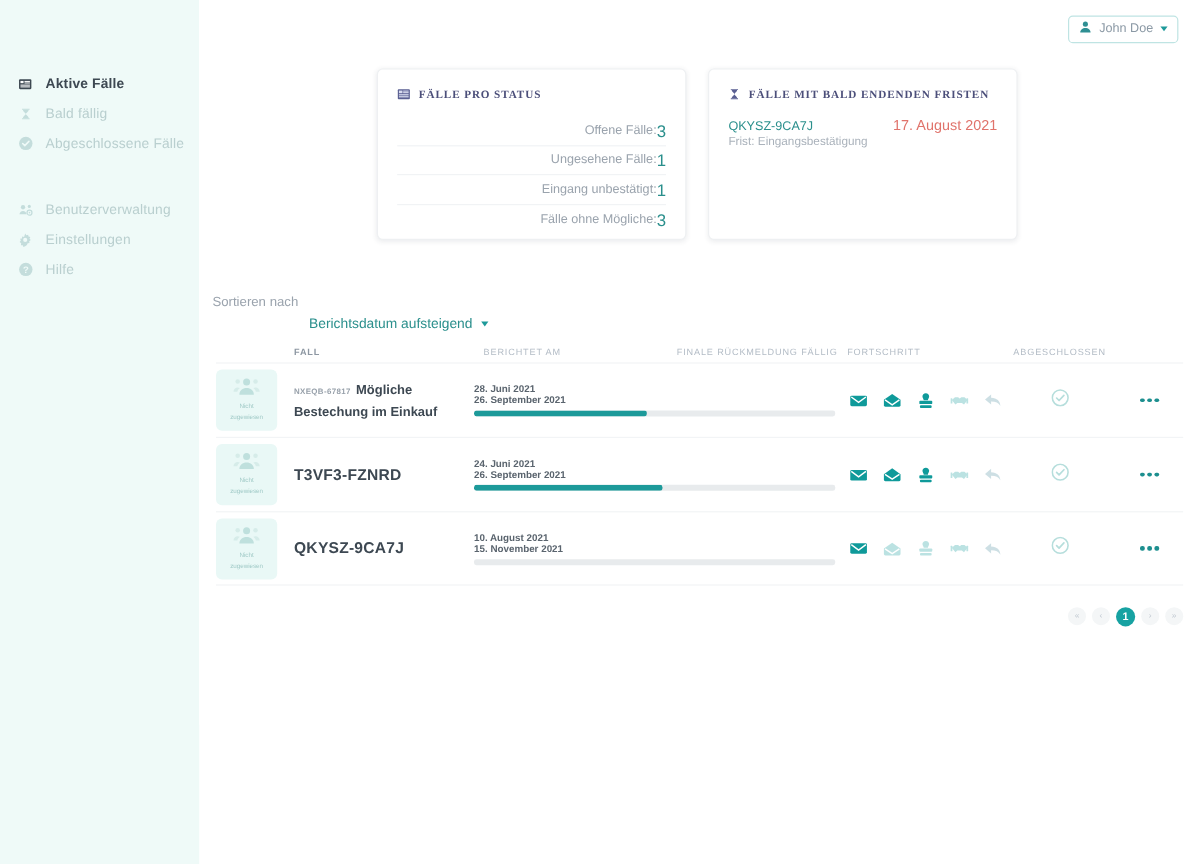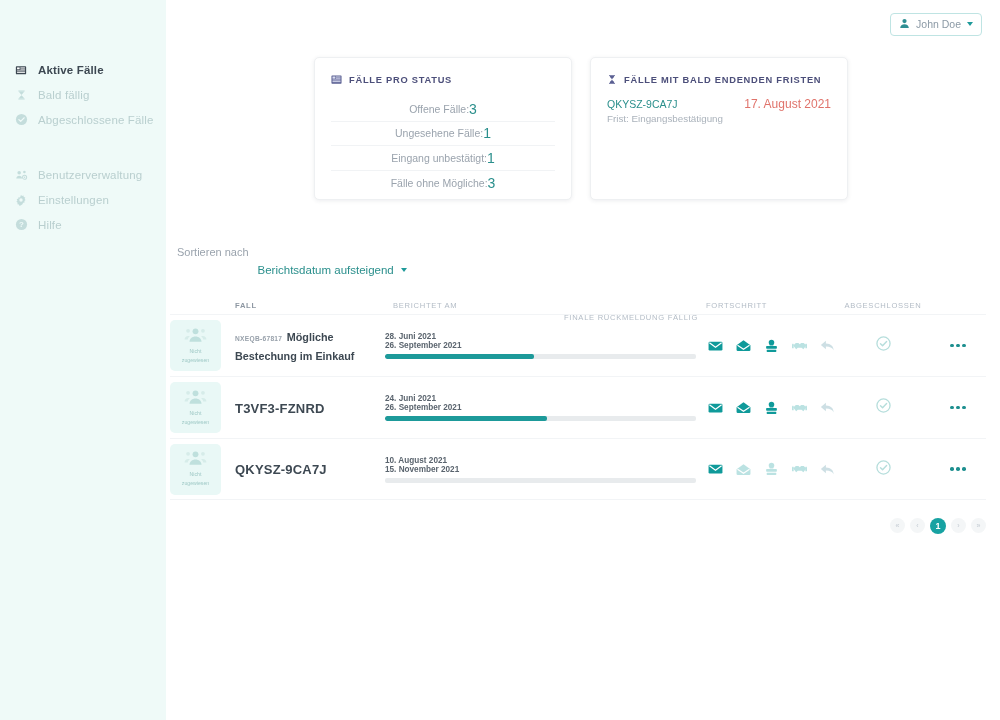--- a/index.html
+++ b/index.html
@@ -51,42 +51,42 @@
   .cards { display: flex; gap: 18px; padding-left: 148px; margin-top: 9px; }
   .card {
     background: #fff; border-radius: 5px;
     border: 1px solid #eef0f2;
     box-shadow: 0 1px 4px rgba(40,60,80,.09);
     padding: 13px 16px 10px 16px;
   }
   .card.status { width: 258px; height: 143px; }
   .card.deadlines { width: 258px; height: 143px; }
   .card-head { display: flex; align-items: center; gap: 7px; margin-bottom: 8px; }
-  .card-title { font-size: 9.3px; letter-spacing: .75px; color: #4c4f7a; font-weight: 700; white-space: nowrap; }
+  .card-title { font-size: 9.3px; letter-spacing: .75px; color: #4c4f7a; font-weight: 700; white-space: nowrap; font-family: Liberation Serif, serif; }
 
   .stat-row {
-    display: flex; align-items: center; justify-content: center;
+    display: flex; align-items: center; justify-content: flex-end;
     border-bottom: 1px solid #f1f3f5; height: 24.5px;
   }
   .stat-row:last-child { border-bottom: none; }
   .stat-label { font-size: 10.5px; color: #9aa3ad; }
   .stat-val { font-size: 14px; color: #2a8f8c; font-weight: 400; }
 
   .dl-row { display: flex; align-items: baseline; justify-content: space-between; margin-top: 4px; }
   .dl-id { font-size: 10.5px; color: #2a8f8c; }
   .dl-date { font-size: 12px; color: #e0736b; }
   .dl-sub { font-size: 9.8px; color: #aab2bb; margin-top: 2px; }
 
   
   .sortbar { display: flex; align-items: center; gap: 9px; padding-left: 11px; margin-top: 28px; }
   .sort-label { font-size: 11px; color: #9aa3ad; }
   .sort-value { font-size: 11.5px; color: #2a8f8c; cursor: pointer; display:flex; align-items:center; gap:7px;margin-top:36px;}
 
   
-  .table { margin-top: 20px; padding-left: 4px; padding-right: 14px; }
+  .table { margin-top: 8px; padding-left: 14px; padding-right: 14px; }
   .thead { display: flex; align-items: center; height: 18px; }
   .th { font-size: 7.6px; letter-spacing: .7px; color: #b3bcc6; text-transform: uppercase; }
   .c-avatar { width: 62px; flex: 0 0 62px; }
   .c-case   { width: 153px; flex: 0 0 153px; }
   .c-prog   { flex: 1 1 auto; position: relative; }
   .c-steps  { width: 130px; flex: 0 0 130px; }
   .c-done   { width: 94px; flex: 0 0 94px; text-align: center; }
   .c-menu   { width: 56px; flex: 0 0 56px; text-align: center; }
   .th.c-case { font-weight: 700; color: #8d97a2; padding-left: 3px;}
   .th.c-prog { padding-left: 8px; }
@@ -286,21 +286,21 @@
         <span class="caret"></span>
       </span>
     </div>
 
     <section class="table">
       <div class="thead">
         <div class="c-avatar"></div>
         <div class="th c-case">FALL</div>
         <div class="th c-prog">
           <span>BERICHTET AM</span>
-          <span style="position:absolute;right:8px;top:12px">FINALE RÜCKMELDUNG FÄLLIG</span>
+          <span style="position:absolute;right:8px;top:0">FINALE RÜCKMELDUNG FÄLLIG</span>
         </div>
         <div class="th c-steps">FORTSCHRITT</div>
         <div class="th c-done">ABGESCHLOSSEN</div>
         <div class="c-menu"></div>
       </div>
 
       <div class="row">
         <div class="c-avatar">
           <div class="avatar-box">
             <span>

